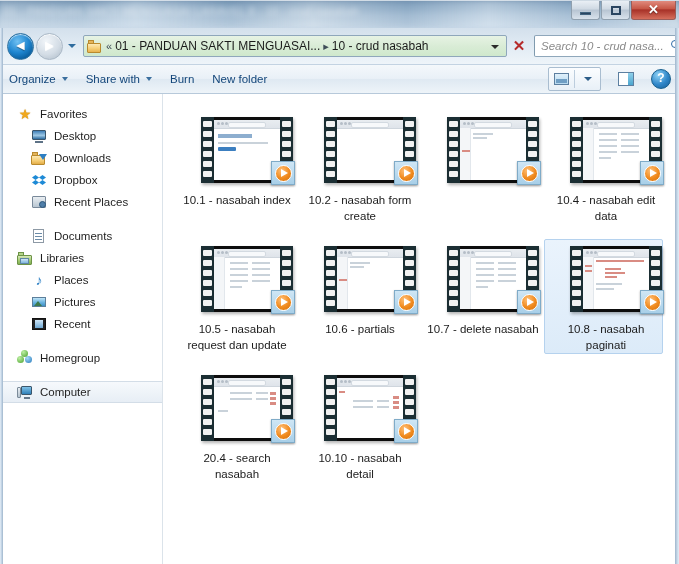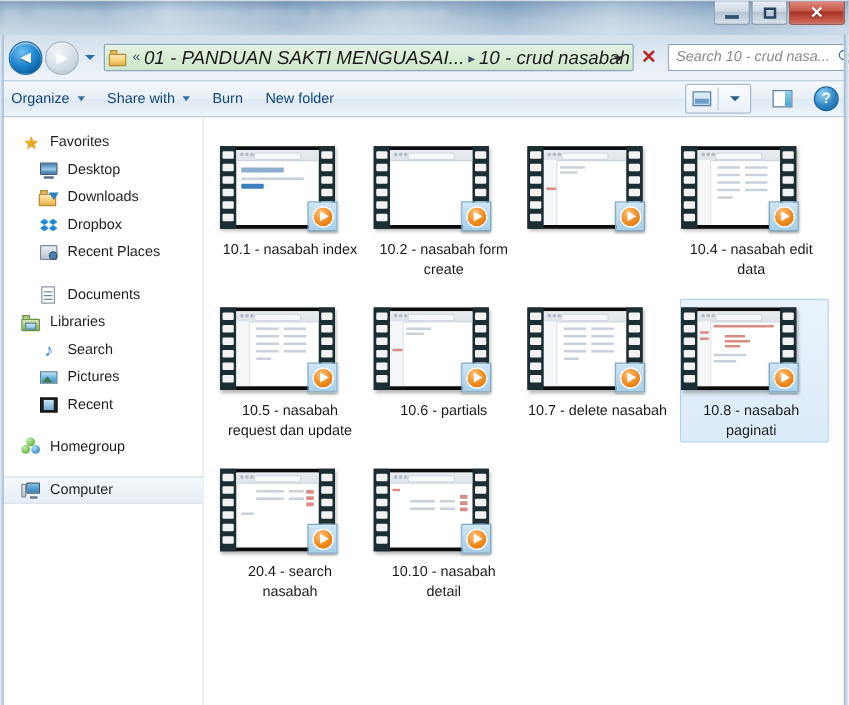--- a/index.html
+++ b/index.html
@@ -162,21 +162,21 @@
     background: #e5b55a; border: 1px solid #b98a2e; border-bottom: none;
     border-radius: 1px 1px 0 0; box-sizing: border-box;
   }
   .folder-ico .body {
     position: absolute; left: 0; bottom: 0; width: 14px; height: 10px;
     background: linear-gradient(180deg,#fde9b4 0%, #f6cf77 55%, #e7b24f 100%);
     border: 1px solid #b98a2e; border-radius: 1px; box-sizing: border-box;
   }
   .crumbsep { color: #3e4c58; font-size: 11px; padding: 0 3px; flex: none; }
   .crumb {
-    color: #1b1b1b; font-size: 15px; white-space: nowrap; flex: none; font-style: italic;
+    color: #1b1b1b; font-size: 12px; white-space: nowrap; flex: none;
   }
   #addr-drop {
     position: absolute; right: 4px; top: 0; bottom: 0;
     width: 14px;
   }
   #addr-drop::after {
     content: ""; position: absolute; left: 3px; top: 9px;
     border-left: 4px solid transparent; border-right: 4px solid transparent;
     border-top: 4px solid #2b2b2b;
   }
@@ -414,21 +414,21 @@
     flex-wrap: wrap;
     align-content: flex-start;
     width: 510px;
   }
   .tile {
     width: 119px;
     min-height: 105px;
     margin: 0 2px 14px 2px;
     padding-top: 6px;
     box-sizing: border-box;
-    display: flex; flex-direction: column; align-items: flex-start;
+    display: flex; flex-direction: column; align-items: flex-end;
     position: relative;
     border: 1px solid transparent;
     border-radius: 2px;
   }
   .tile.selected {
     background: linear-gradient(180deg,#eaf3fc 0%, #dcebf9 100%);
     border: 1px solid #b5d2ee;
   }
   
   .thumb {
@@ -653,21 +653,21 @@
       <div class="nav-row">
         <span class="nico ico-lib">
             <i class="tab"></i>
             <i class="body"></i>
             <i class="in"></i>
           </span>
         <span class="lbl">Libraries</span>
       </div>
       <div class="nav-row child">
         <span class="nico ico-music">♪</span>
-        <span class="lbl">Search</span>
+        <span class="lbl">Places</span>
       </div>
       <div class="nav-row child">
         <span class="nico ico-pic">
             <i class="fr"></i>
             <i class="mt"></i>
           </span>
         <span class="lbl">Pictures</span>
       </div>
       <div class="nav-row child">
         <span class="nico ico-vid">

